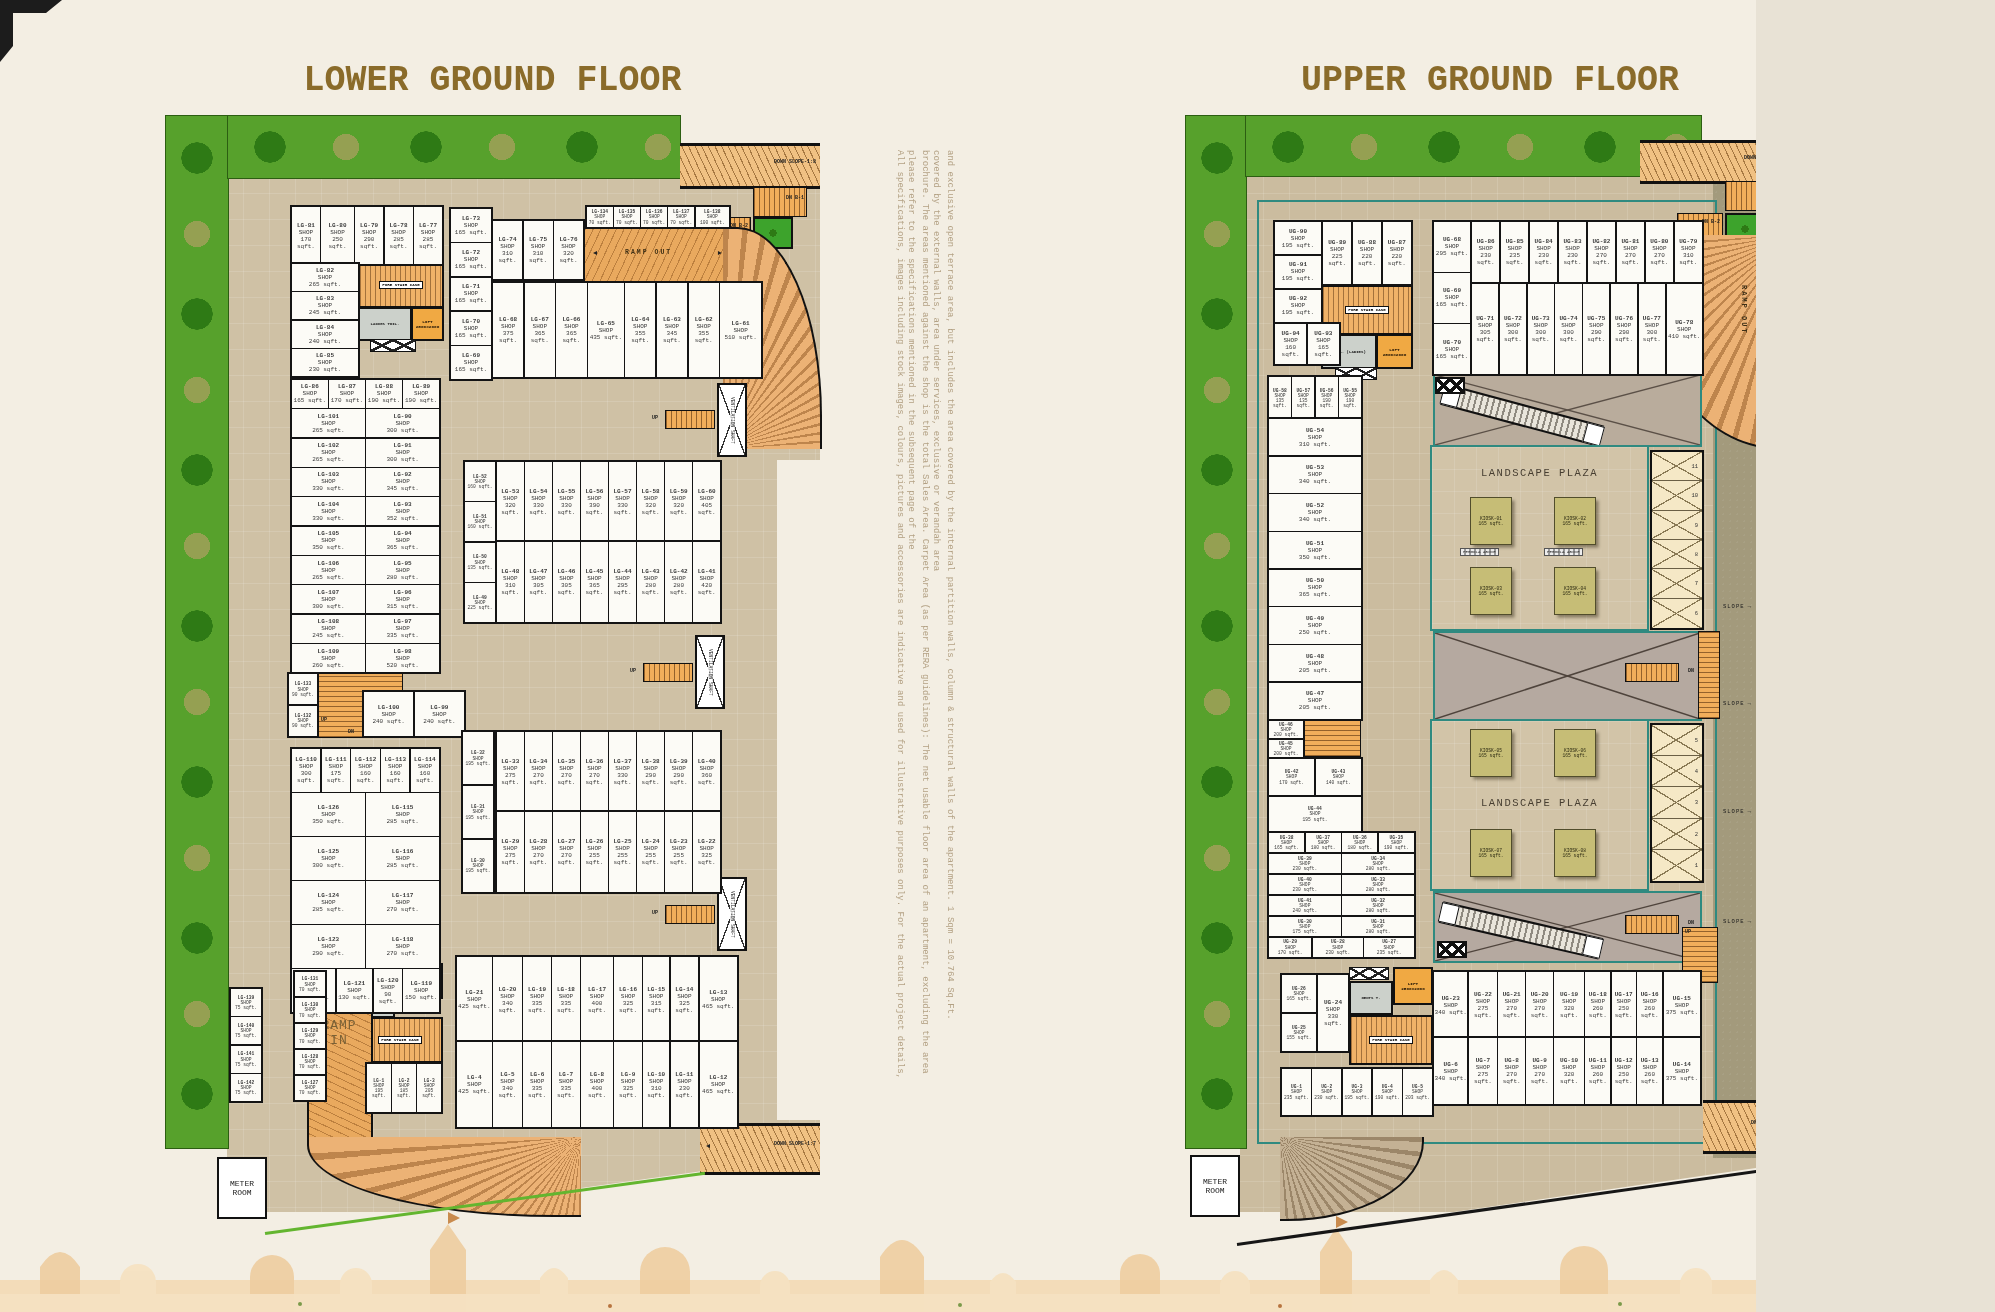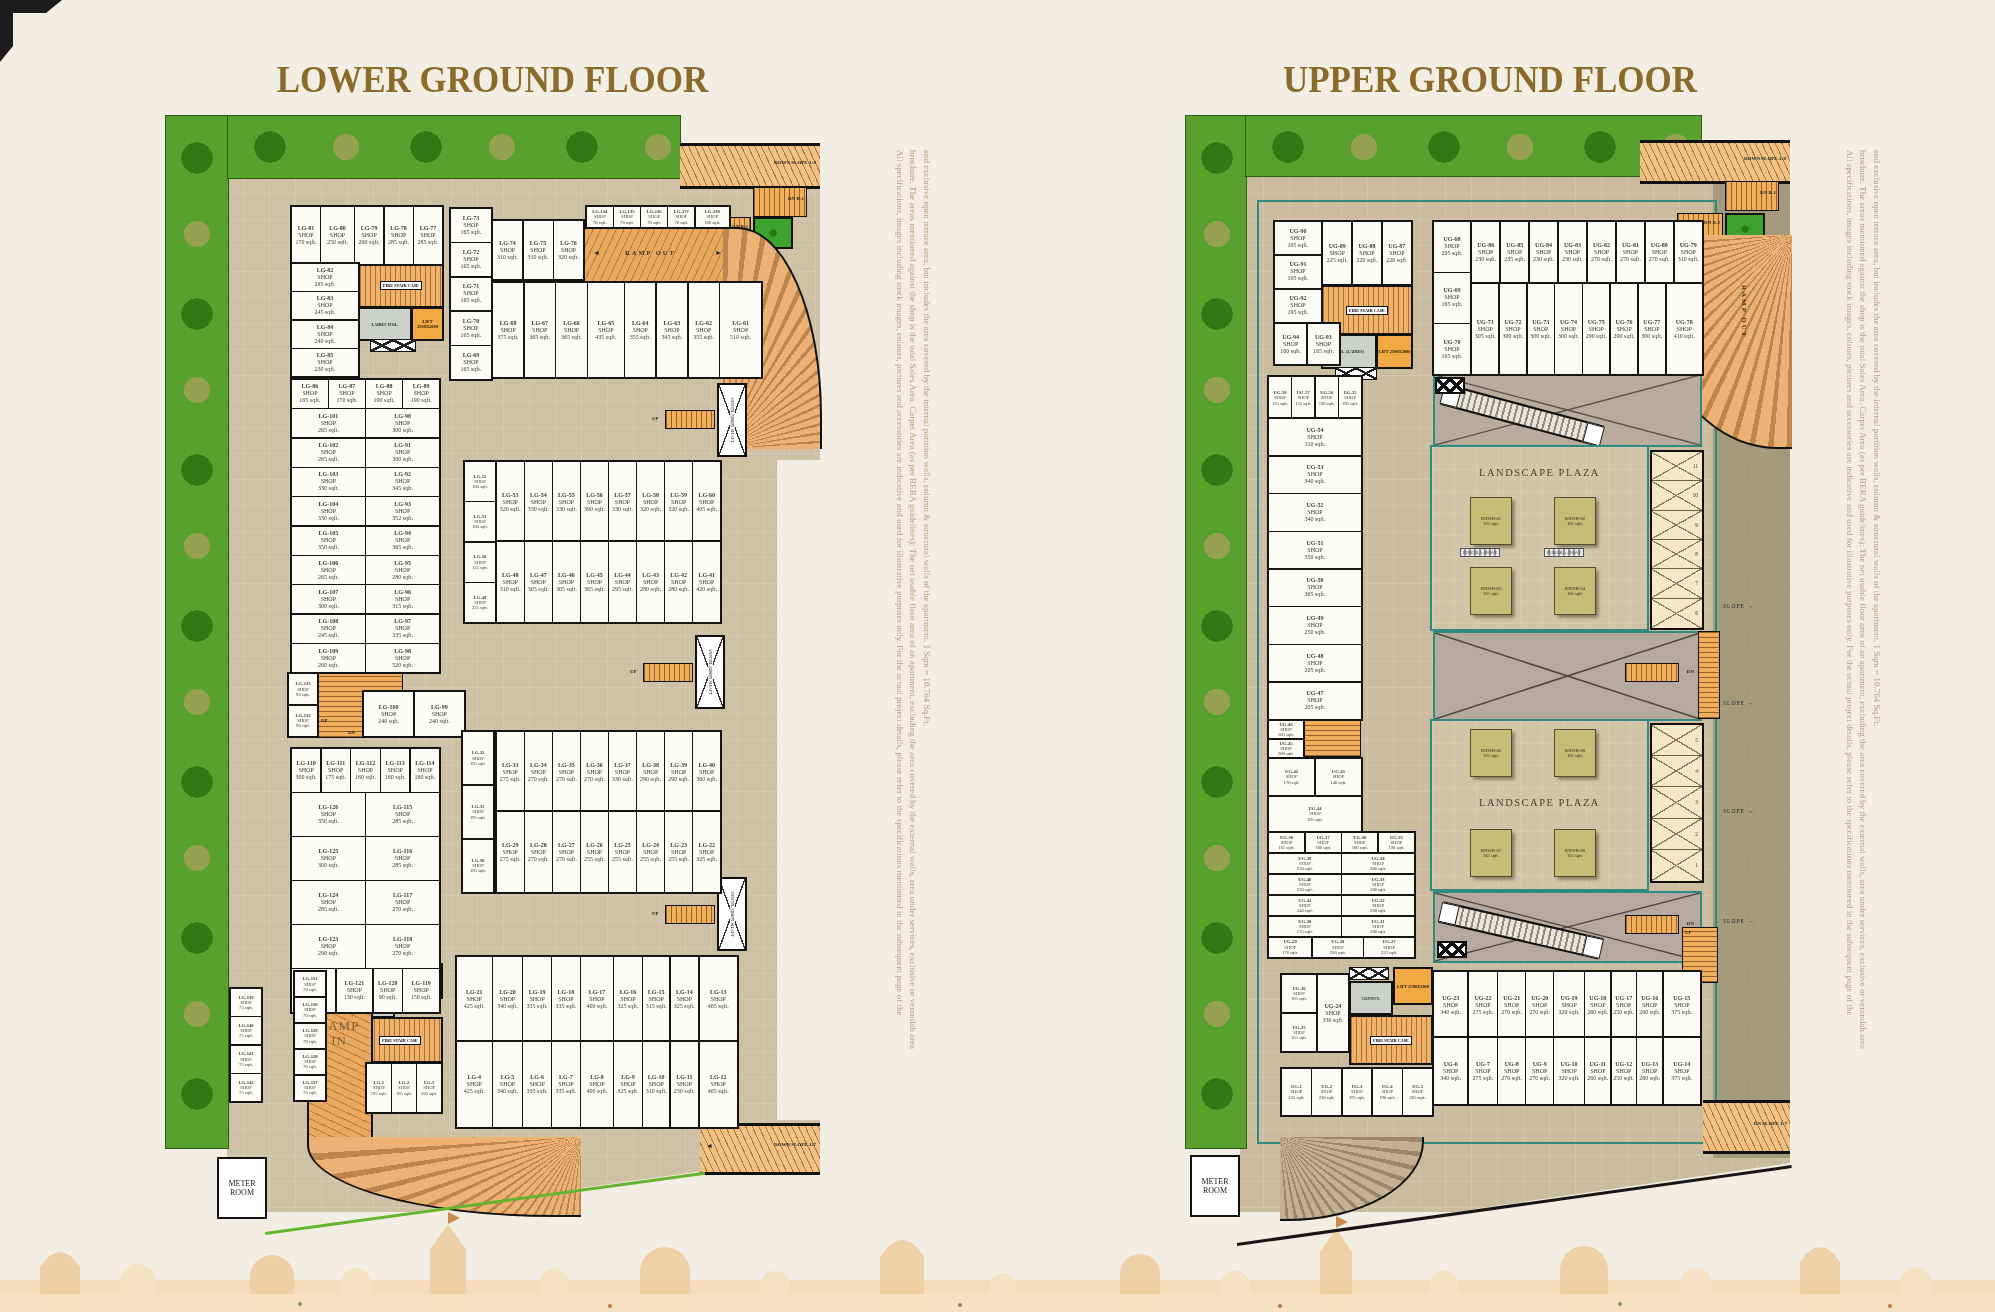--- a/index.html
+++ b/index.html
@@ -1,17 +1,17 @@
 <!DOCTYPE html>
 <html><head>
 <meta charset="utf-8">
 <style>
   html,body{margin:0;padding:0;background:#e8e2d5;}
-  .page{position:relative;width:1995px;height:1312px;background:#f3eee3;overflow:hidden;
-        font-family:Liberation Serif, serif;}
+  .page{position:relative;width:1756px;height:1312px;background:#f3eee3;overflow:hidden;
+        font-family:Liberation Mono, monospace;}
   .title{position:absolute;text-align:center;font-size:35px;font-weight:bold;color:#8a6b2a;
          letter-spacing:0px;transform:scaleY(1.08);}
   .plan{position:absolute;}
   
   .grass{position:absolute;background-color:#57a12c;
     background-image:
       radial-gradient(circle 25px at 31px 42px,#2e7a15 62%,rgba(0,0,0,0) 63%),
       radial-gradient(circle 21px at 31px 118px,#95a052 62%,rgba(0,0,0,0) 63%);
     background-size:62px 156px;border:1px solid #2c5e12;}
   .grass.h{background-image:

